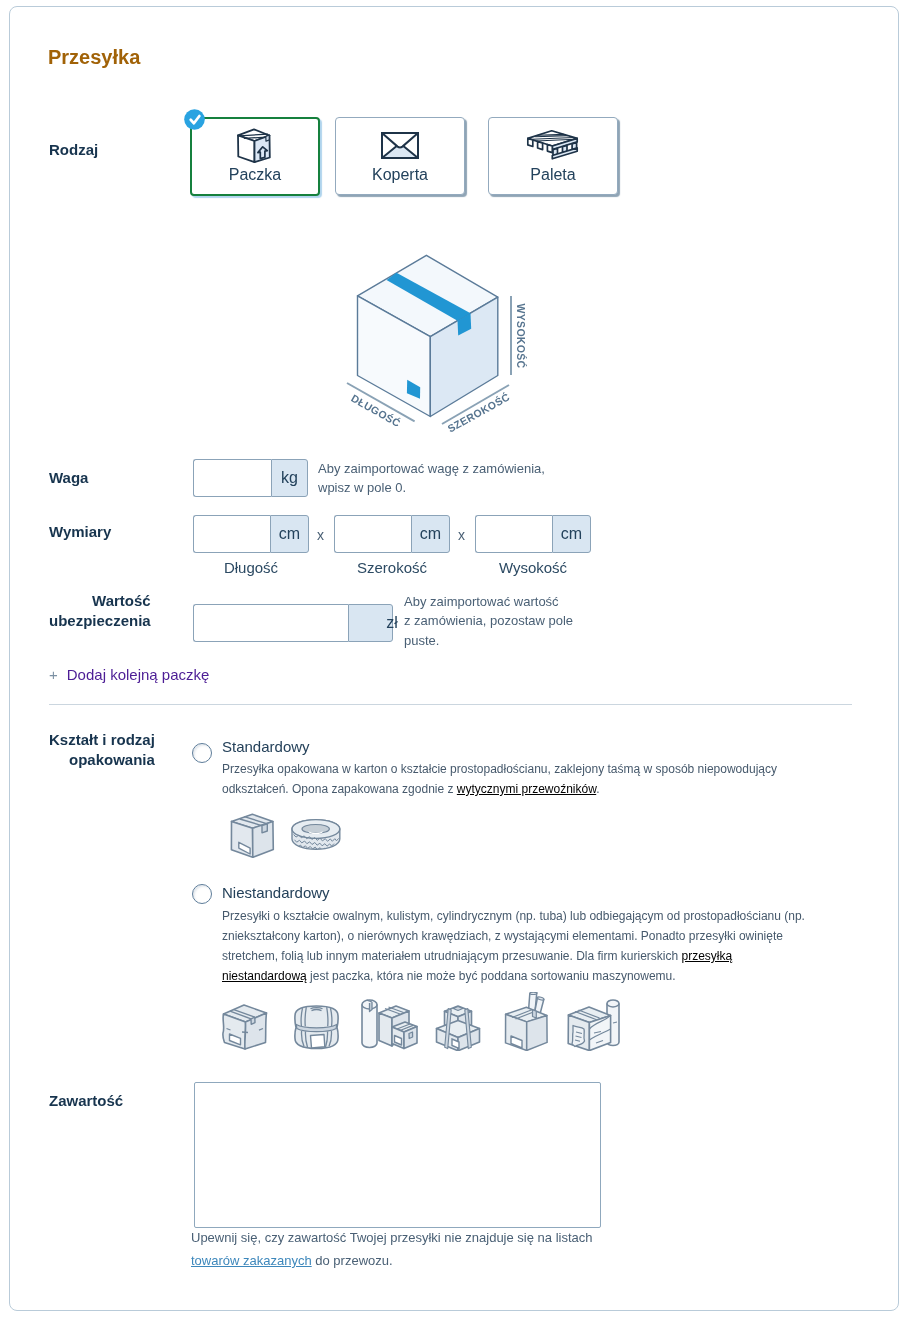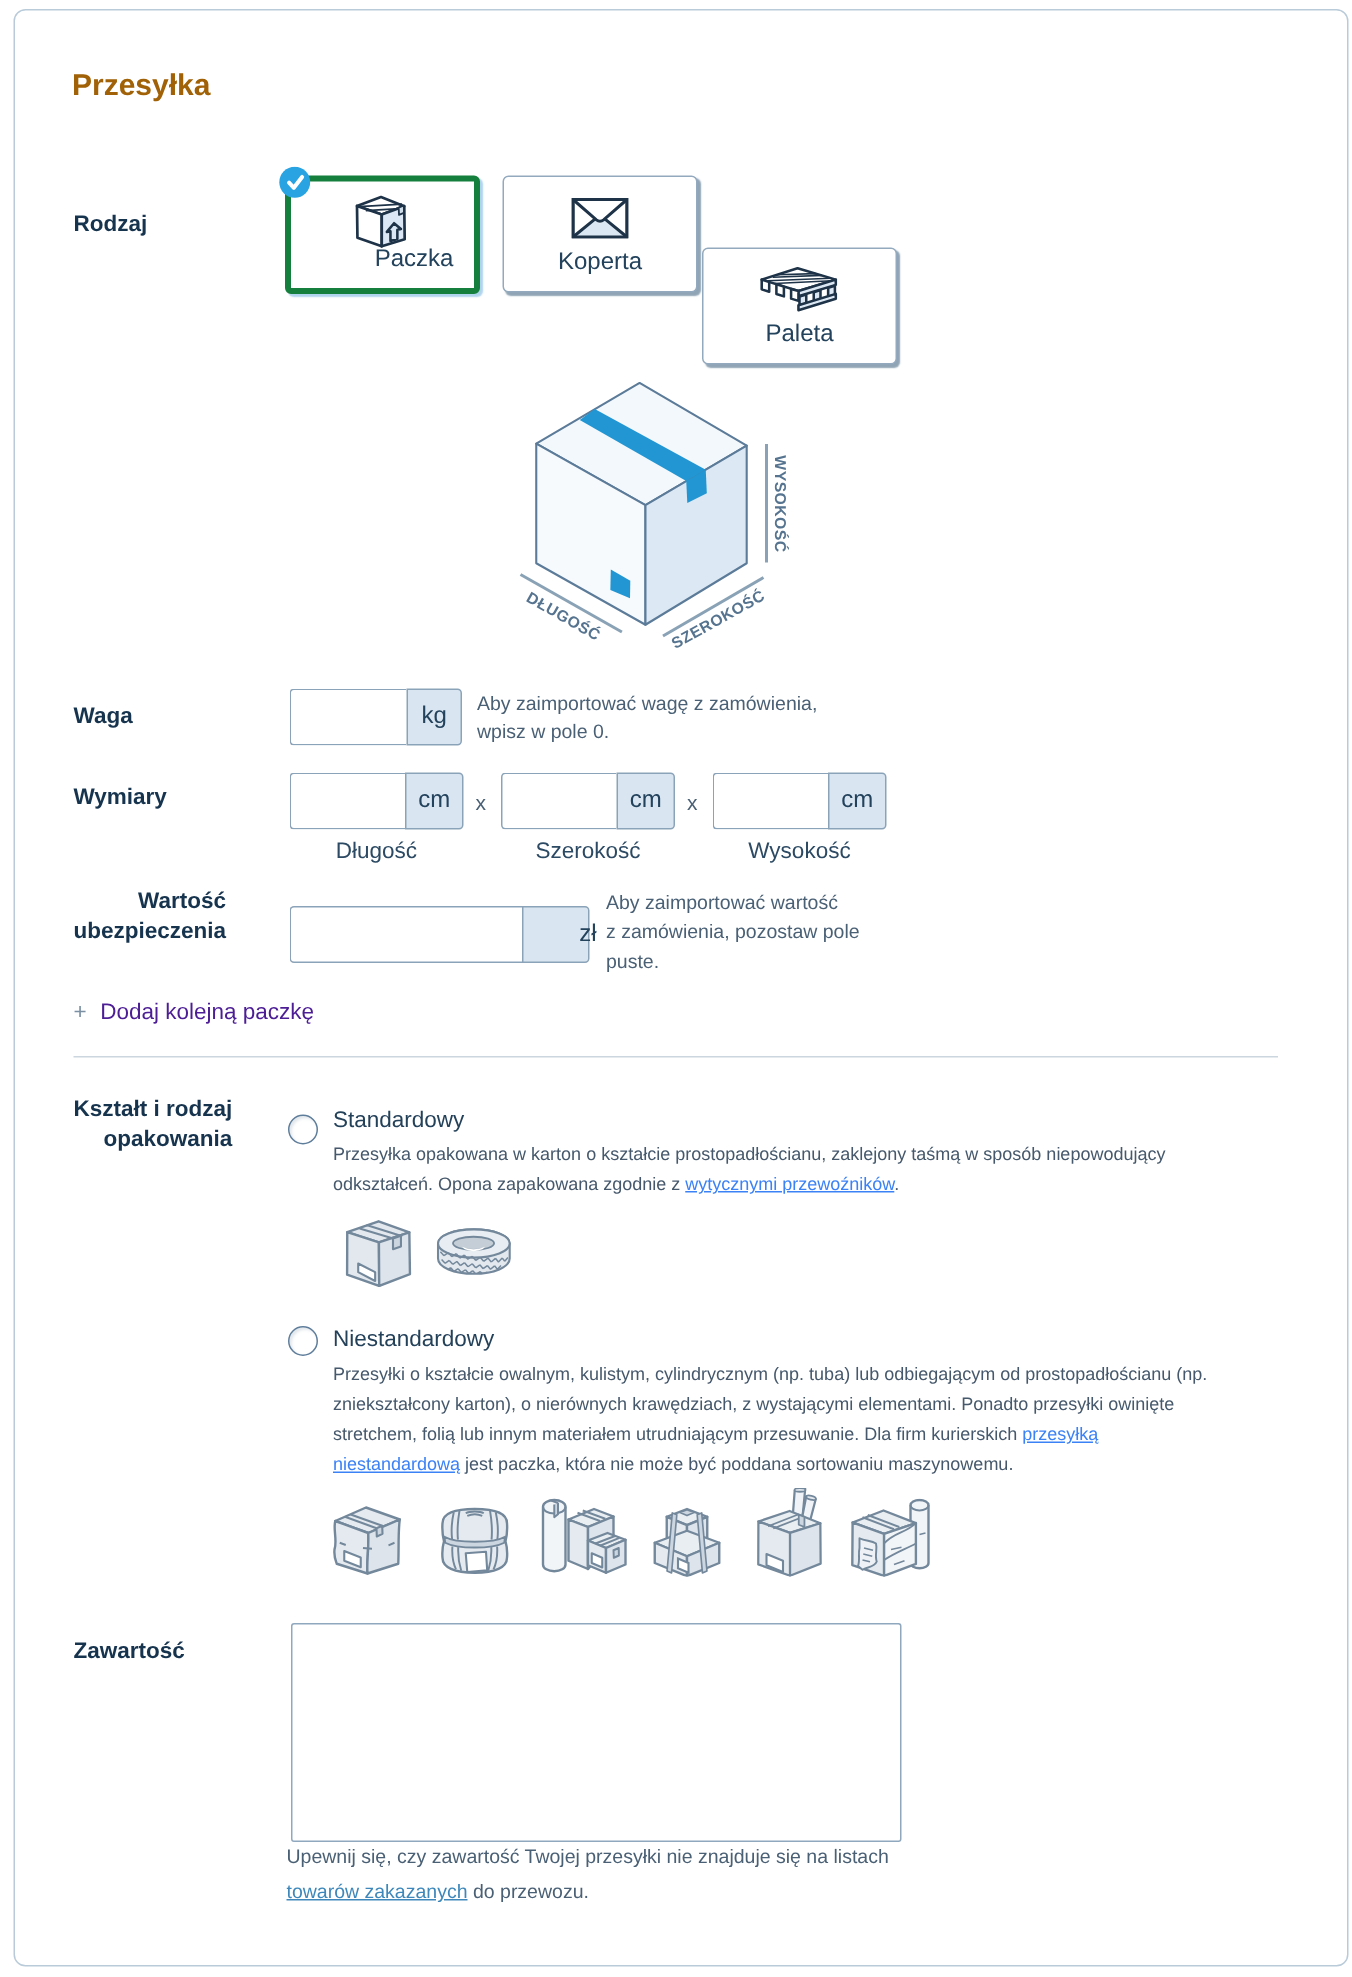--- a/index.html
+++ b/index.html
@@ -11,39 +11,39 @@
   }
   .abs { position:absolute; }
   h1 { position:absolute; left:48px; top:46px; font-size:20px; font-weight:bold; color:#a16207; letter-spacing:0px;}
   .lbl { position:absolute; left:49px; font-size:15px; font-weight:bold; color:#17344e; line-height:20px;text-align:right; }
   .typecard {
     position:absolute; top:117px; width:130px; height:78px; background:#fff;
     border:1px solid #93aabe; border-radius:4px;
     box-shadow:2px 2px 1px rgba(96,125,150,0.7);
     text-align:center; color:#23425c; font-size:16px;
   }
-  .typecard.sel { border:4px solid #15803d; box-shadow:2px 2px 1px rgba(80,160,215,0.45);padding-left:21px; }
+  .typecard.sel { border:2px solid #15803d; box-shadow:2px 2px 1px rgba(80,160,215,0.45); }
   .typecard .cap { position:absolute; bottom:10px; width:100%; font-size:16px; }
   .typecard svg { position:absolute; top:9px; left:50%; transform:translateX(-50%); }
   svg.check { position:absolute; left:-8px; top:-10px; transform:none; }
   .igroup { position:absolute; height:38px; display:flex; }
   .igroup .inp { background:#fff; border:1px solid #8ba3b8; border-right:none; border-radius:3px 0 0 3px; height:38px; }
   .igroup .suf { background:#d9e6f2; border:1px solid #8ba3b8; border-radius:0 3px 3px 0; height:38px;
      color:#23425c; font-size:16px; display:flex; align-items:center; justify-content:center; }
   .hint { position:absolute; font-size:13px; color:#4a6075; line-height:19.4px; }
   .xsep { position:absolute; font-size:14px; color:#4a6075; }
   .sublbl { position:absolute; font-size:15px; color:#2c4a63; }
   .addlink { position:absolute; left:49px; top:666px; font-size:15px; }
   .addlink .plus { color:#7b90a3; }
   .addlink a { color:#4c1d95; text-decoration:none; margin-left:9px;}
   .sep { position:absolute; left:49px; top:704px; width:803px; height:1px; background:#cbd6df; }
   .radio { position:absolute; width:20px; height:20px; border-radius:50%; background:#fff; border:1.5px solid #5e7d9a; box-shadow:inset 1.5px 1.5px 2px rgba(140,160,180,0.25); }
   .rlabel { position:absolute; font-size:15px; color:#24415a; }
   .para { position:absolute; left:222px; font-size:12px; color:#46596c; line-height:20px; white-space:nowrap; }
-  .para a { color:#3b82f6;text-decoration:underline; }
+  .para a { color:#000000;text-decoration:underline; }
   .hintlink a { color:#3d87bb; }
   textarea.content { position:absolute; left:194px; top:1082px; width:407px; height:146px;
     border:1px solid #8fa8bd; border-radius:2px; resize:none; outline:none; }
 </style>
 </head>
 <body>
 <div class="card"></div>
   <h1>Przesyłka</h1>
 
   <div class="lbl" style="top:140px;">Rodzaj</div>
@@ -68,21 +68,21 @@
   <div class="typecard" style="left:335px;">
     <svg width="38" height="27" viewBox="0 0 38 27" id="icon-koperta" style="top:14px;">
       <rect x="1" y="1" width="36" height="25" fill="#fff" stroke="#1e3348" stroke-width="2"></rect>
       <path d="M1,26 L15.4,14.2 L19,17 L22.6,14.2 L37,26 Z" fill="#dbe7f3"></path>
       <path d="M1,26 L15.4,14.2 M37,26 L22.6,14.2" stroke="#1e3348" stroke-width="2" fill="none"></path>
       <path d="M1,1 L16.6,14.6 Q19,16.4 21.4,14.6 L37,1" fill="none" stroke="#1e3348" stroke-width="2"></path>
       <rect x="1" y="1" width="36" height="25" fill="none" stroke="#1e3348" stroke-width="2"></rect>
     </svg>
     <div class="cap">Koperta</div>
   </div>
-  <div class="typecard" style="left:468px;margin-top:48px;">
+  <div class="typecard" style="left:488px;">
     <svg width="53" height="32" viewBox="0 0 53 32" id="icon-paleta" style="top:12px;">
       <g stroke="#1e3348" stroke-width="1.7" stroke-linejoin="round">
         <polygon points="25.2,0.8 50.7,8.4 25.8,16 1.3,8.4" fill="#fff"></polygon>
         <path d="M11.2,5.2 L37.3,4.4 M8.7,6.8 L41.3,5.6 M5.4,9.2 L47.3,7.5 M9.8,11 L48.3,9.2" fill="none" stroke-width="1.1"></path>
         <polygon points="25.8,16 50.7,8.4 50.7,11.9 25.8,19.5" fill="#dbe7f3"></polygon>
         <polygon points="26.5,19.7 31,18.3 31,24.3 26.5,25.7" fill="#dbe7f3"></polygon>
         <polygon points="36,16.8 40.5,15.4 40.5,21.4 36,22.8" fill="#dbe7f3"></polygon>
         <polygon points="45.6,13.9 50.1,12.5 50.1,18.5 45.6,19.9" fill="#dbe7f3"></polygon>
         <polygon points="25.8,25.5 50.7,17.9 50.7,21.2 25.8,28.8" fill="#dbe7f3"></polygon>
         <polygon points="1.3,8.4 6.3,10 6.3,16.5 1.3,14.9" fill="#fff"></polygon>

